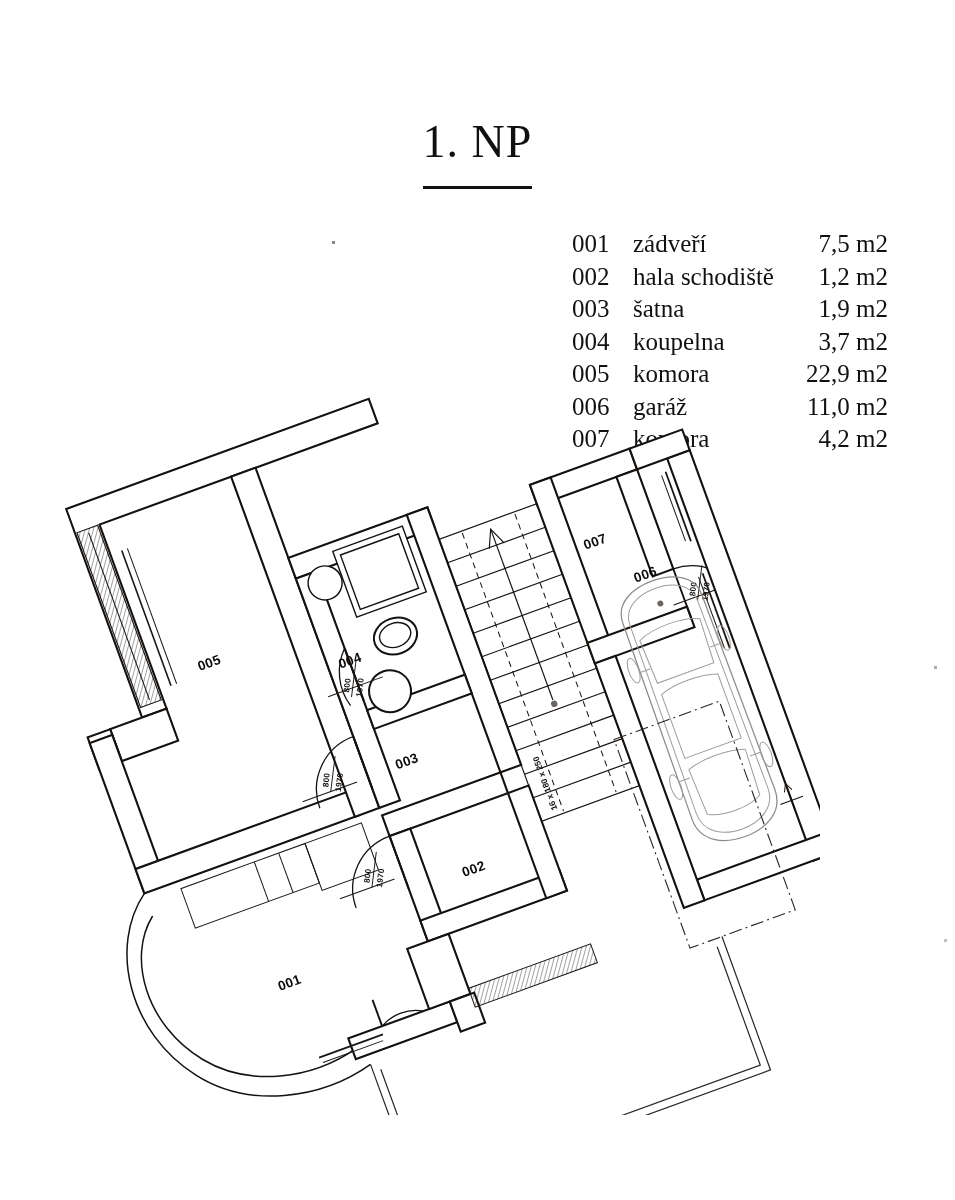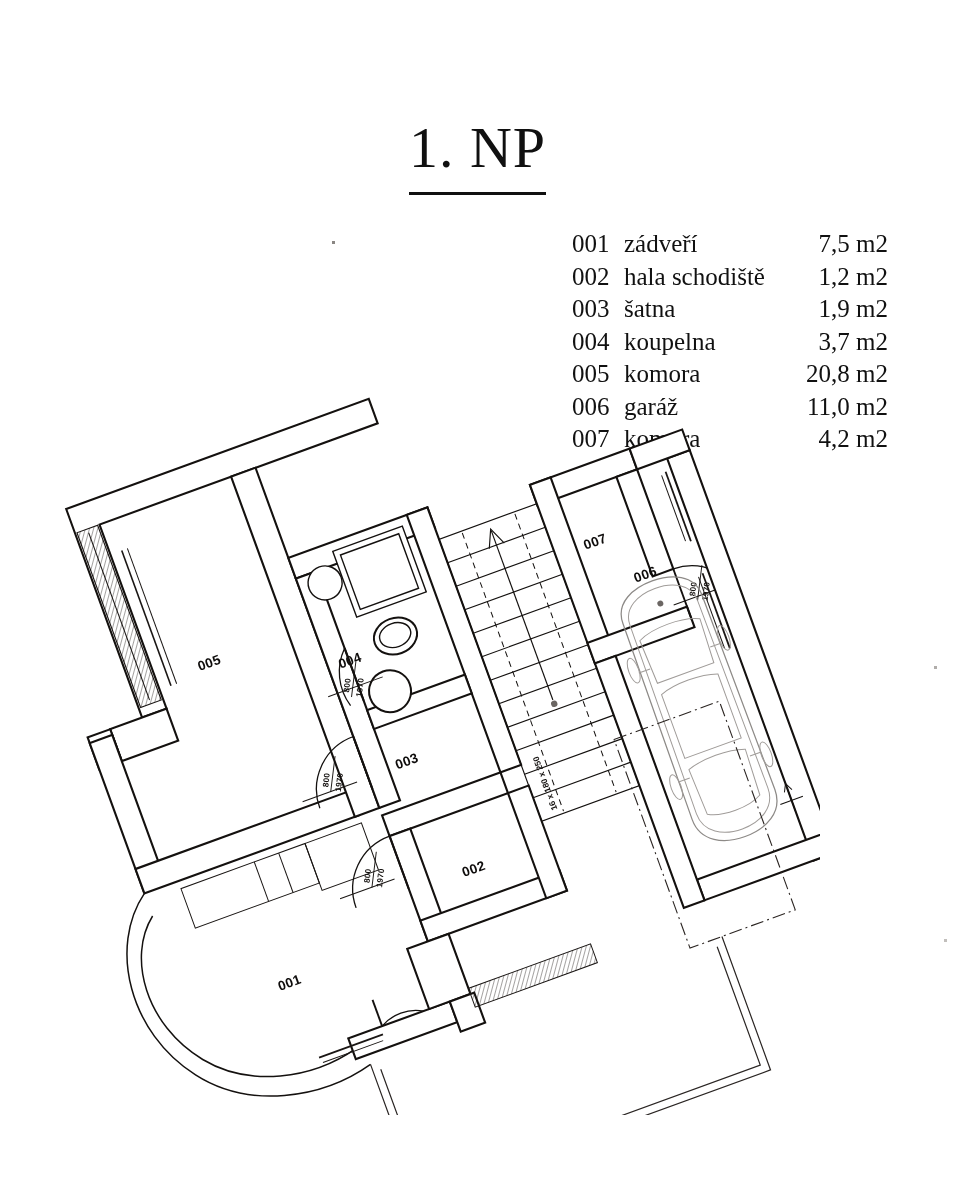--- a/index.html
+++ b/index.html
@@ -19,25 +19,25 @@
   #title-block {
     position: absolute;
     left: 0;
     top: 118px;
     width: 955px;
     text-align: center;
   }
   #plan-title {
     display: inline-block;
     font-family: "Liberation Serif", serif;
-    font-size: 58px;
+    font-size: 46px;
     font-weight: 400;
     color: #101010;
     letter-spacing: 1px;
-    padding-bottom: 13px;
+    padding-bottom: 20px;
     border-bottom: 3px solid #101010;
     line-height: 1.05;
   }
   
   #legend {
     position: absolute;
     left: 572px;
     top: 228px;
     width: 316px;
   }
@@ -46,21 +46,21 @@
     align-items: baseline;
     justify-content: space-between;
     font-family: "Liberation Serif", serif;
     font-size: 25px;
     color: #111111;
     line-height: 1.30;
     white-space: nowrap;
   }
   .legend-left { display: flex; }
   .legend-code { min-width: 52px; }
-  .legend-name { margin-left: 0; }
+  .legend-name { margin-left: 9px; }
   .legend-area { text-align: left; }
 
   
   #drawing-wrap {
     position: absolute;
     left: 30px;
     top: 325px;
     width: 790px;
     height: 790px;
   }
@@ -144,21 +144,21 @@
         <span class="legend-name">koupelna</span>
       </span>
       <span class="legend-area">3,7 m2</span>
     </div>
 
     <div class="legend-row">
       <span class="legend-left">
         <span class="legend-code">005</span>
         <span class="legend-name">komora</span>
       </span>
-      <span class="legend-area">20,8 m2</span>
+      <span class="legend-area">22,9 m2</span>
     </div>
 
     <div class="legend-row">
       <span class="legend-left">
         <span class="legend-code">006</span>
         <span class="legend-name">garáž</span>
       </span>
       <span class="legend-area">11,0 m2</span>
     </div>
 

